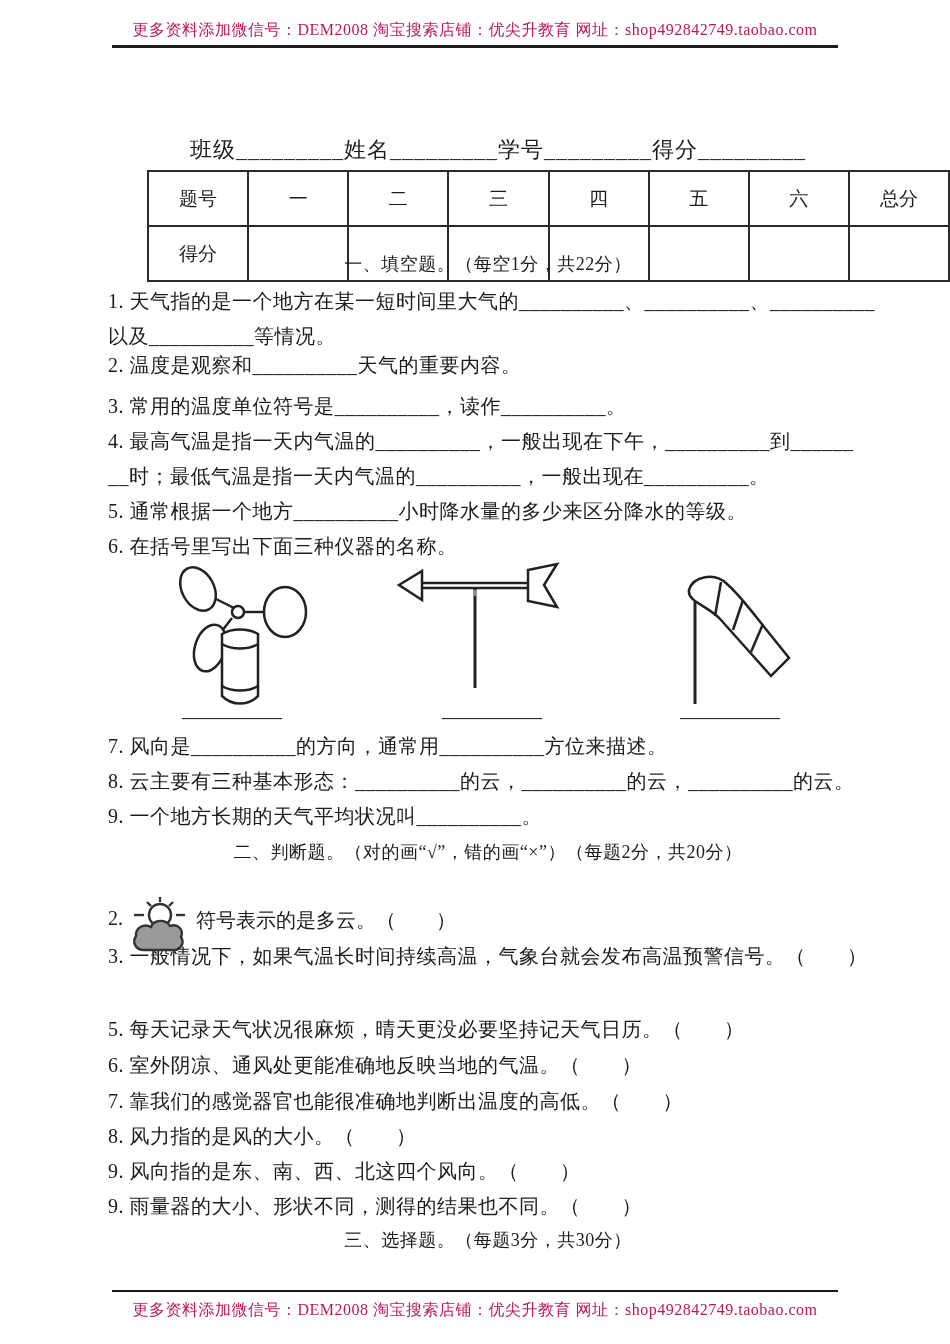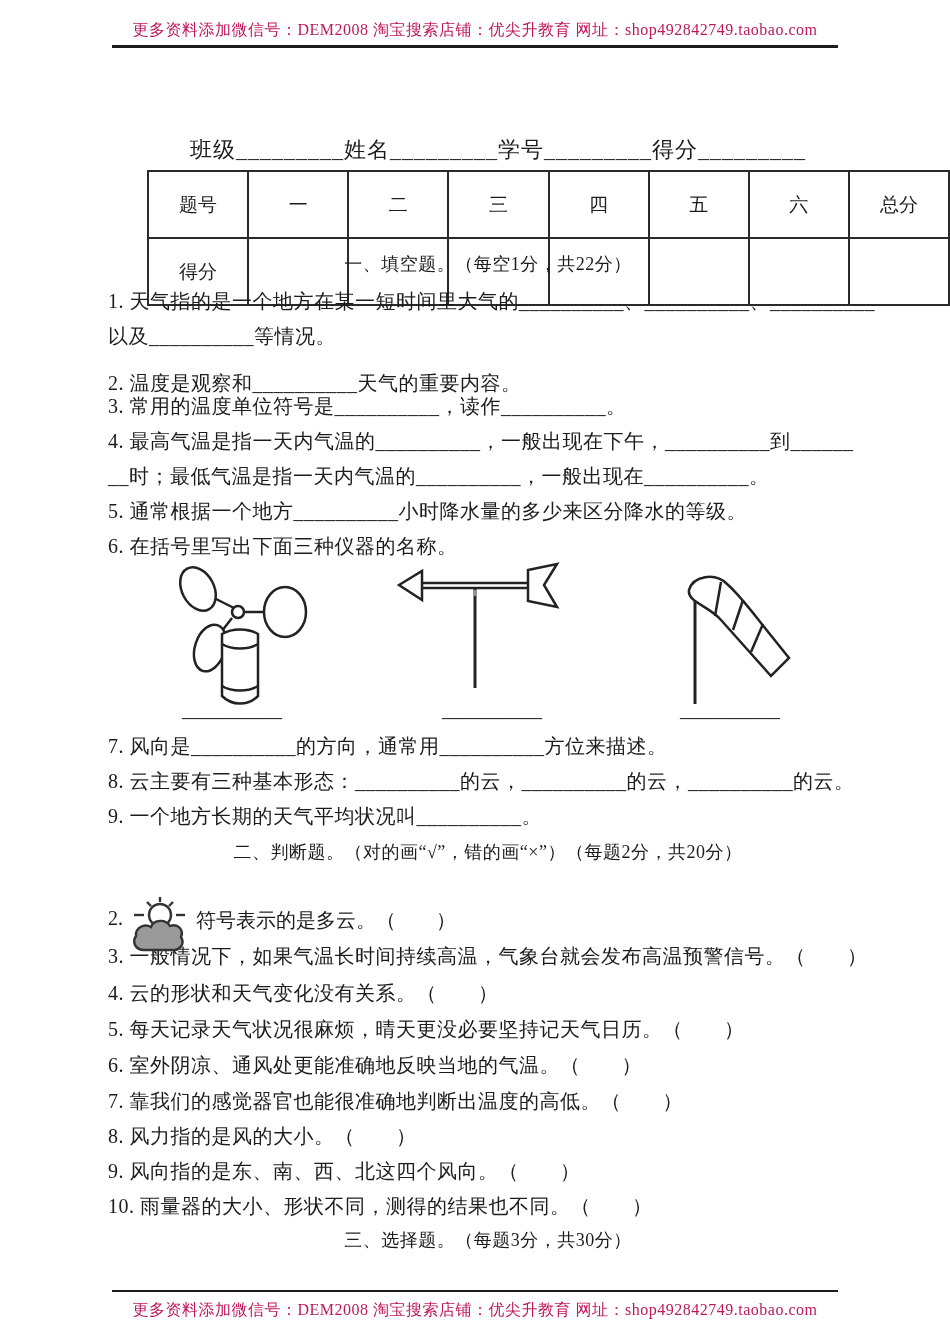--- a/index.html
+++ b/index.html
@@ -30,21 +30,21 @@
     font-size:22px;letter-spacing:1px;white-space:nowrap;
   }
   table.score{
     position:absolute;top:170px;left:147px;
     border-collapse:collapse;table-layout:fixed;
   }
   table.score td{
     border:2px solid #2a2a2a;
     width:84px;height:33px;
     text-align:center;vertical-align:middle;
-    font-size:19px;padding:16px;
+    font-size:19px;padding:10px;
   }
   .ln{
     position:absolute;left:108px;width:760px;
     font-size:20px;white-space:nowrap;letter-spacing:.5px;
   }
   .sec{font-size:18px;text-align:center;}
   .fig{position:absolute;}
   .fig svg{display:block;}
   .figline{position:absolute;font-size:20px;letter-spacing:0;margin-left:20px;}
   .wicon{position:absolute;left:127px;top:893px;width:60px;height:62px;z-index:3;}
@@ -82,21 +82,21 @@
       <td></td>
       <td></td>
       <td></td>
     </tr>
   </tbody>
     </table>
 
   <div class="ln sec" style="top:252px">一、填空题。（每空1分，共22分）</div>
   <div class="ln" style="top:288px">1. 天气指的是一个地方在某一短时间里大气的__________、__________、__________</div>
   <div class="ln" style="top:323px">以及__________等情况。</div>
-  <div class="ln" style="top:370px">2. 温度是观察和__________天气的重要内容。</div>
+  <div class="ln" style="top:352px">2. 温度是观察和__________天气的重要内容。</div>
   <div class="ln" style="top:393px">3. 常用的温度单位符号是__________，读作__________。</div>
   <div class="ln" style="top:428px">4. 最高气温是指一天内气温的__________，一般出现在下午，__________到______</div>
   <div class="ln" style="top:463px">__时；最低气温是指一天内气温的__________，一般出现在__________。</div>
   <div class="ln" style="top:498px">5. 通常根据一个地方__________小时降水量的多少来区分降水的等级。</div>
   <div class="ln" style="top:533px">6. 在括号里写出下面三种仪器的名称。</div>
 
   <div class="fig" style="left:158px;top:560px">
     <svg width="175" height="150" viewBox="0 0 175 150" fill="none" stroke="#222" stroke-width="2.5">
       <line x1="80" y1="50" x2="52" y2="36"></line>
       <line x1="86" y1="52" x2="112" y2="52"></line>
@@ -146,26 +146,25 @@
       <line x1="46" y1="9" x2="42" y2="13"></line>
       <line x1="7" y1="22" x2="17" y2="22"></line>
       <line x1="49" y1="22" x2="58" y2="22"></line>
       <circle cx="33" cy="22" r="11" fill="#fff"></circle>
       <path d="M9 43 C8 35 17 30 24 34 C27 26 39 26 43 33 C51 30 57 37 54 44 C59 52 51 58 45 57 L16 57 C8 56 5 49 9 43 Z" fill="#9a9a9a"></path>
     </svg>
   </div>
   <div class="j2suf">符号表示的是多云。（　　）</div>
 
   <div class="ln" style="top:943px">3. 一般情况下，如果气温长时间持续高温，气象台就会发布高温预警信号。（　　）</div>
-  <div class="ln" style="top:980px">4. 云的形状和天气变化没有关系。（　　）</div>
   <div class="ln" style="top:1016px">5. 每天记录天气状况很麻烦，晴天更没必要坚持记天气日历。（　　）</div>
   <div class="ln" style="top:1052px">6. 室外阴凉、通风处更能准确地反映当地的气温。（　　）</div>
   <div class="ln" style="top:1088px">7. 靠我们的感觉器官也能很准确地判断出温度的高低。（　　）</div>
   <div class="ln" style="top:1123px">8. 风力指的是风的大小。（　　）</div>
   <div class="ln" style="top:1158px">9. 风向指的是东、南、西、北这四个风向。（　　）</div>
-  <div class="ln" style="top:1193px">10. 雨量器的大小、形状不同，测得的结果也不同。（　　）</div>
+  <div class="ln" style="top:1193px">9. 雨量器的大小、形状不同，测得的结果也不同。（　　）</div>
 
   <div class="ln sec" style="top:1228px">三、选择题。（每题3分，共30分）</div>
 
   <div class="rule ftr-rule"></div>
   <div class="ftr-text">更多资料添加微信号：DEM2008 淘宝搜索店铺：优尖升教育 网址：shop492842749.taobao.com</div>
 
 </div>
 
 </body></html>

